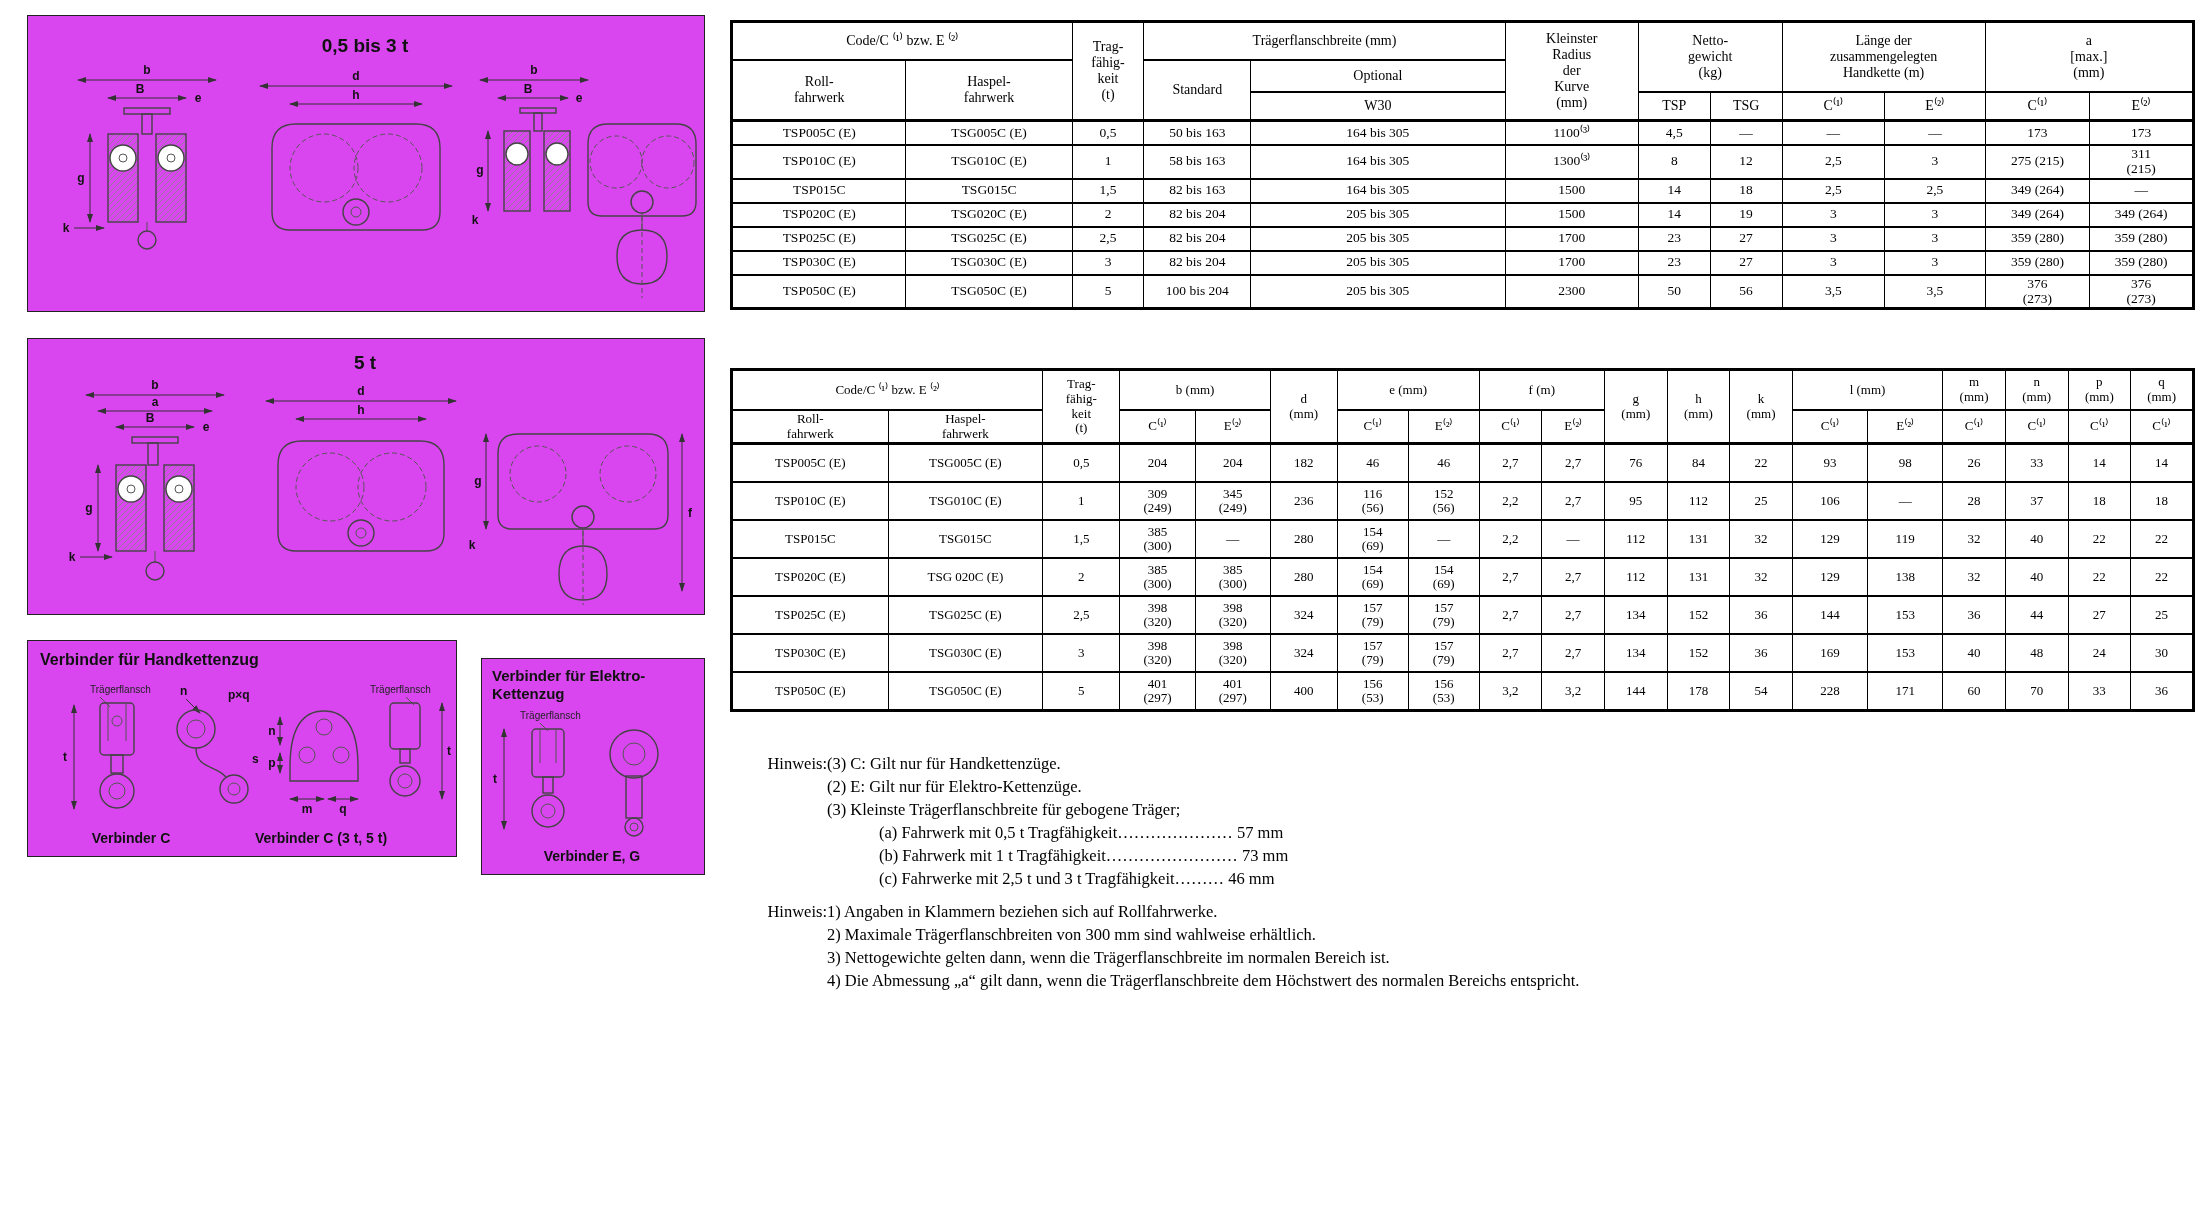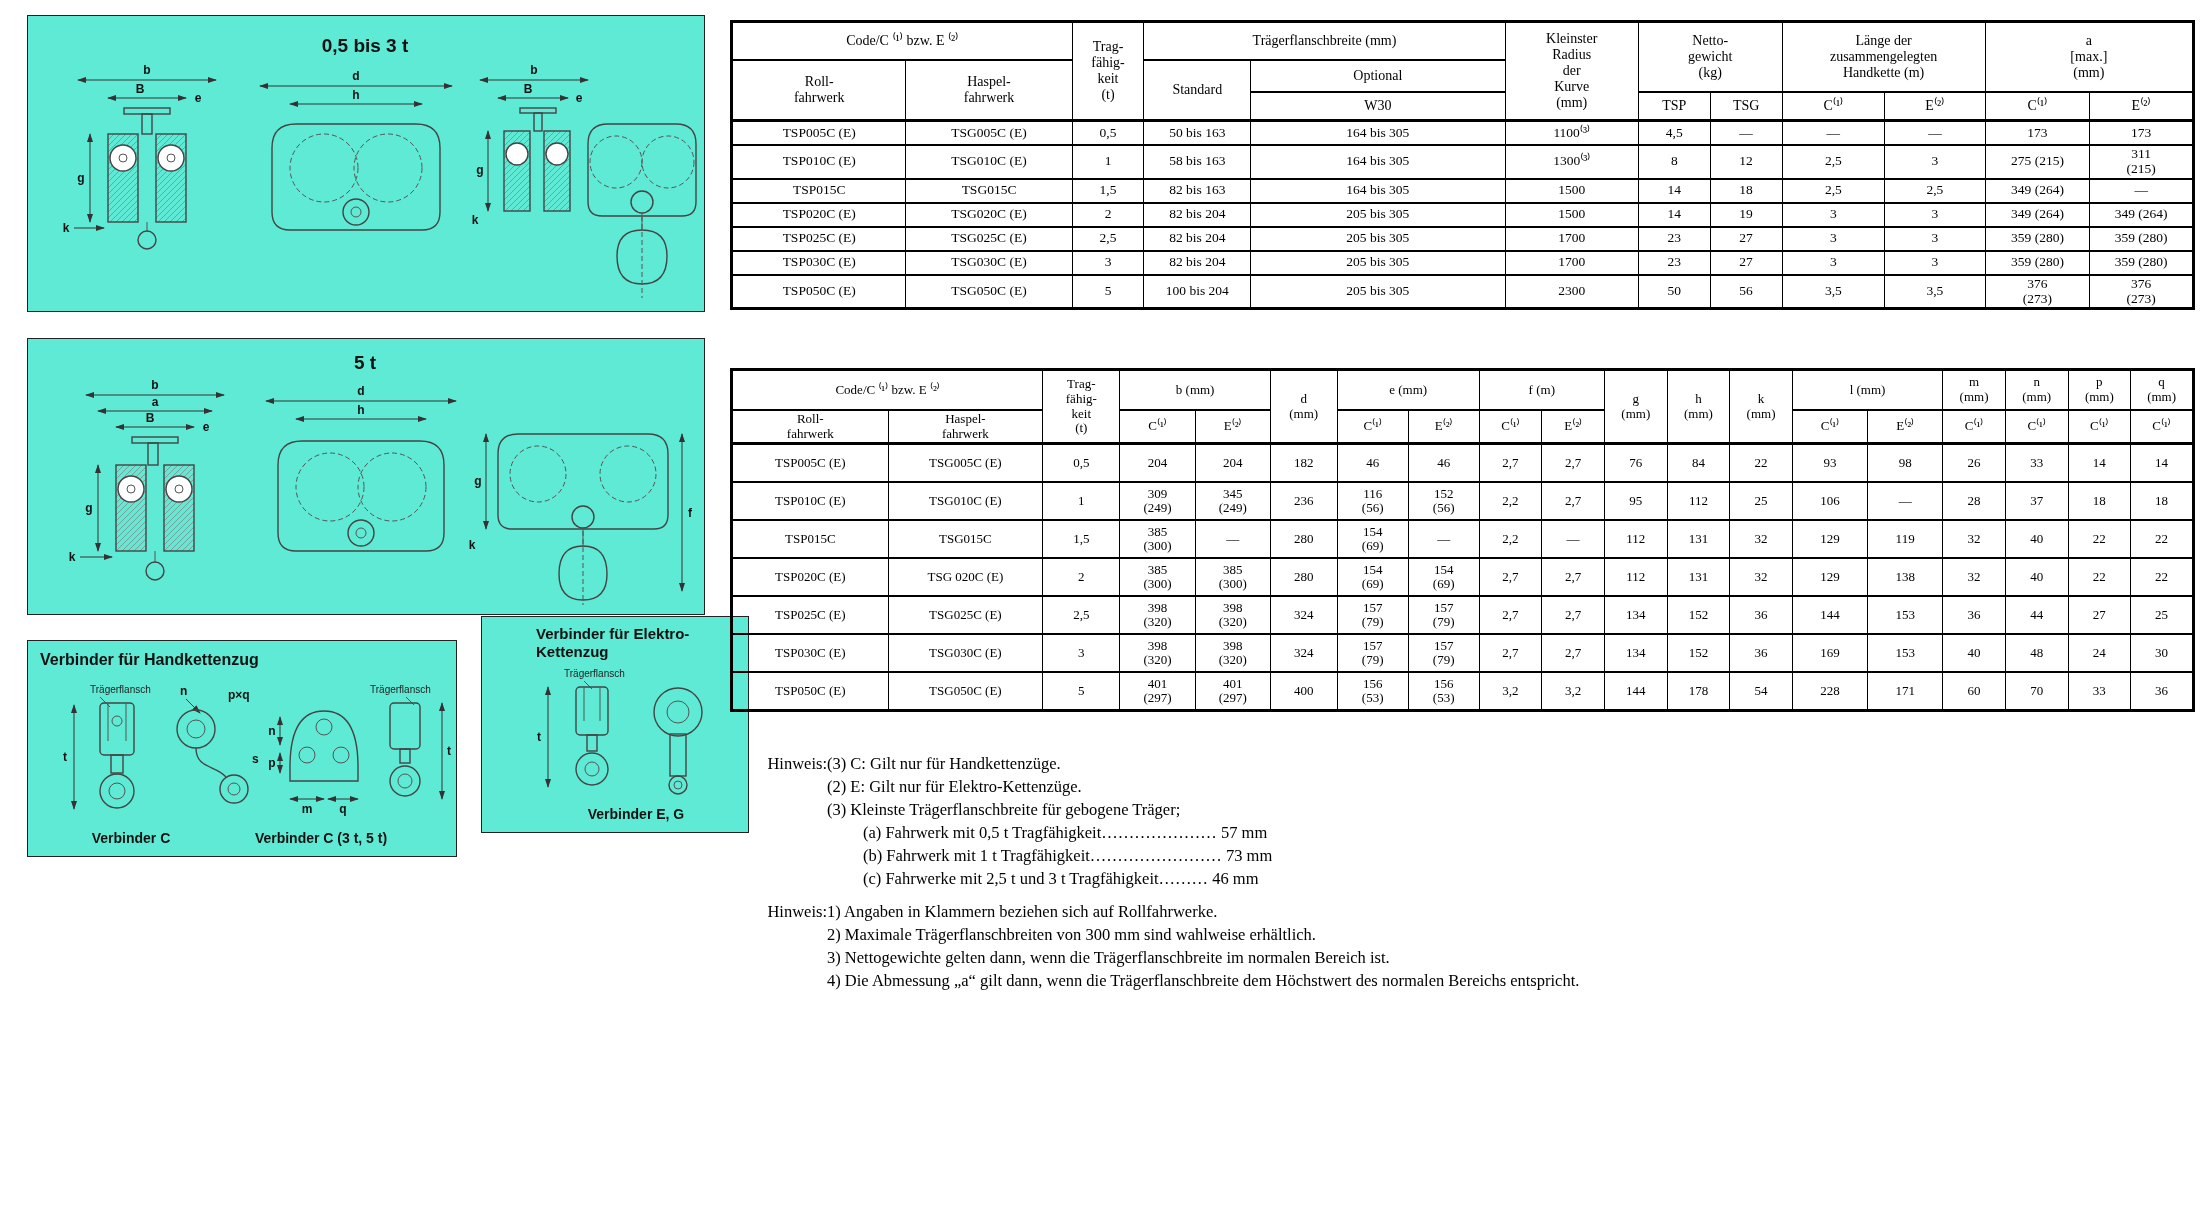--- a/index.html
+++ b/index.html
@@ -1,18 +1,18 @@
 <!DOCTYPE html>
 <html><head>
 <meta charset="utf-8">
 <style>
   html,body{margin:0;padding:0;background:#fff;}
   body{width:2200px;height:1219px;position:relative;font-family:"Liberation Serif",serif;color:#000;overflow:hidden;}
 
-  .dbox{position:absolute;border:1.5px solid #222;background:#5eead4;}
+  .dbox{position:absolute;border:1.5px solid #222;background:#d946ef;}
   .boxtitle{font:bold 19px "Liberation Sans",sans-serif;fill:#111;}
   .caption{font:bold 14px "Liberation Sans",sans-serif;fill:#111;}
   .smlbl{font:10px "Liberation Sans",sans-serif;fill:#222;}
   .dimlbl{font:bold 12px "Liberation Sans",sans-serif;fill:#111;}
   .dim{stroke:#333;stroke-width:1;}
   .ol{fill:none;stroke:#444;stroke-width:1.4;}
   .olthin{fill:none;stroke:#555;stroke-width:1;}
   .dash{fill:none;stroke:#555;stroke-width:1;stroke-dasharray:5 3;}
   .plate{fill:url(#hatch);stroke:#444;stroke-width:1.4;}
   .wheel{fill:#fff;stroke:#444;stroke-width:1.4;}
@@ -32,21 +32,21 @@
   #t1 thead tr:nth-child(3) th{height:24px;}
   #t2 thead tr:nth-child(1) th{height:36px;}
   #t2 thead tr:nth-child(2) th{height:28px;}
   #t2 thead tr:nth-child(3) th{height:24px;}
   thead{border-bottom:3px solid #000;}
 
   .notes{position:absolute;font-size:16.5px;line-height:23px;}
   .notes-flex{display:flex;}
   .notes-label{width:72px;flex:0 0 72px;text-align:right;}
   .notes-items div{white-space:pre;}
-  .notes-sub{margin-left:36px;}
+  .notes-sub{margin-left:52px;}
 </style>
 </head>
 <body>
 
 <svg width="0" height="0" style="position:absolute" aria-hidden="true">
   <defs>
     <marker id="ah" markerWidth="9" markerHeight="8" refX="8" refY="3" orient="auto-start-reverse">
       <path d="M0,0 L9,3 L0,6 Z" fill="#333"></path>
     </marker>
     <pattern id="hatch" width="6" height="6" patternUnits="userSpaceOnUse">
@@ -211,21 +211,21 @@
   <rect class="ol" x="362" y="62" width="30" height="46" rx="4"></rect>
   <rect class="ol" x="372" y="108" width="10" height="14"></rect>
   <circle class="ol" cx="377" cy="140" r="15"></circle>
       <circle class="olthin" cx="377" cy="140" r="7"></circle>
 
   <text class="caption" x="103" y="202" text-anchor="middle">Verbinder C</text>
   <text class="caption" x="293" y="202" text-anchor="middle">Verbinder C (3 t, 5 t)</text>
 </svg>
 </div>
 
-<div class="dbox" style="left:481px;top:616px;width:222px;height:215px;padding-left:44px;">
+<div class="dbox" style="left:481px;top:658px;width:222px;height:215px;">
 <svg viewBox="0 0 220 211" width="220" height="211">
   <text class="boxtitle" style="font-size:15px" x="10" y="22">Verbinder für Elektro-</text>
   <text class="boxtitle" style="font-size:15px" x="10" y="40">Kettenzug</text>
 
   <text class="smlbl" x="38" y="60">Trägerflansch</text>
   <line class="olthin" x1="58" y1="64" x2="66" y2="72"></line>
   <line class="dim" x1="22" y1="70" x2="22" y2="170" marker-start="url(#ah)" marker-end="url(#ah)"></line>
   <text class="dimlbl" x="13" y="124" text-anchor="middle">t</text>
   <rect class="ol" x="50" y="70" width="32" height="48" rx="4"></rect>
   <line class="olthin" x1="58" y1="70" x2="58" y2="104"></line>

